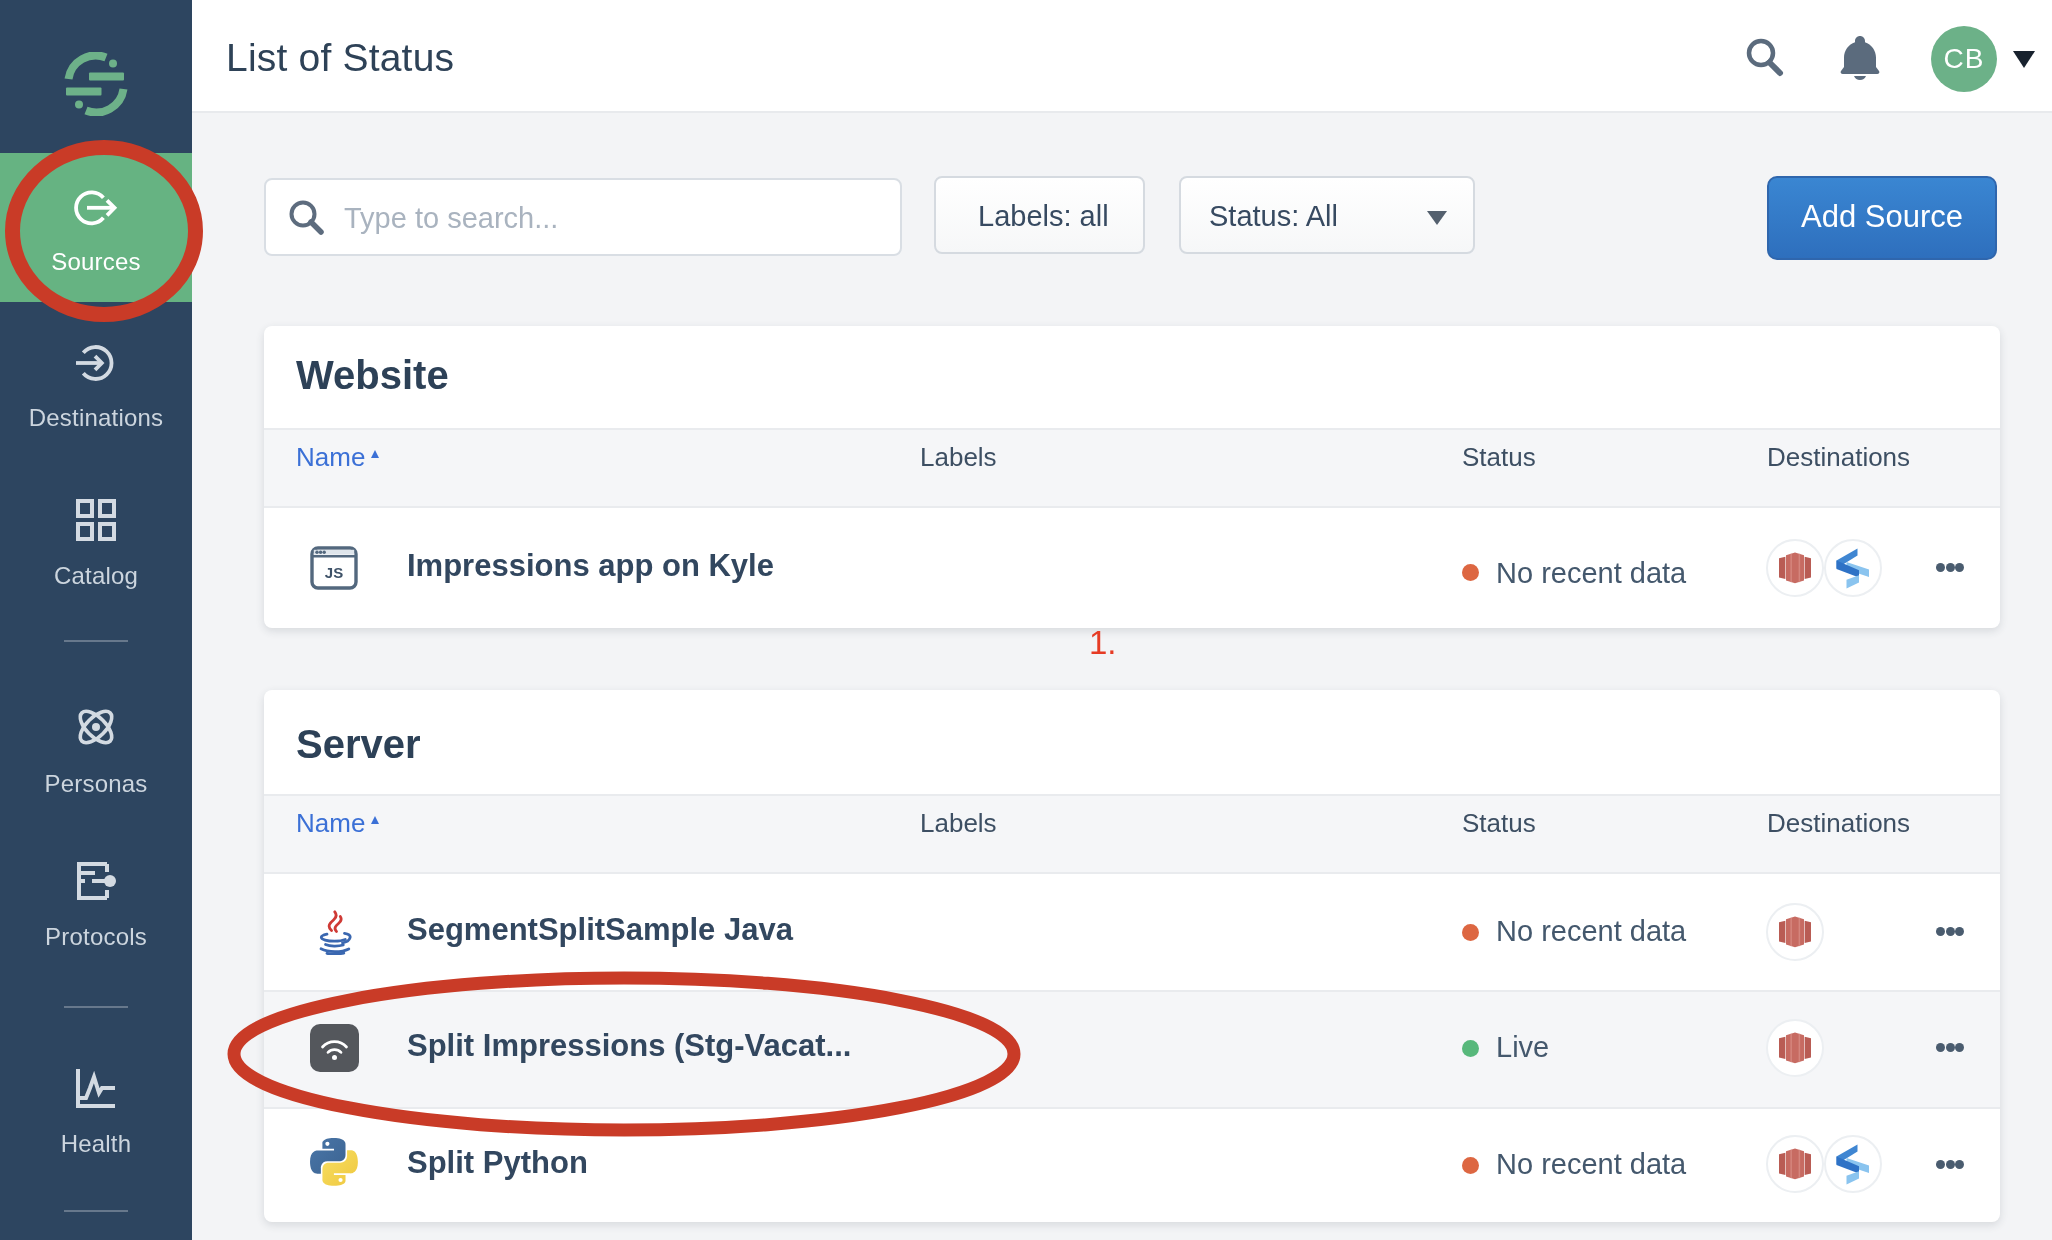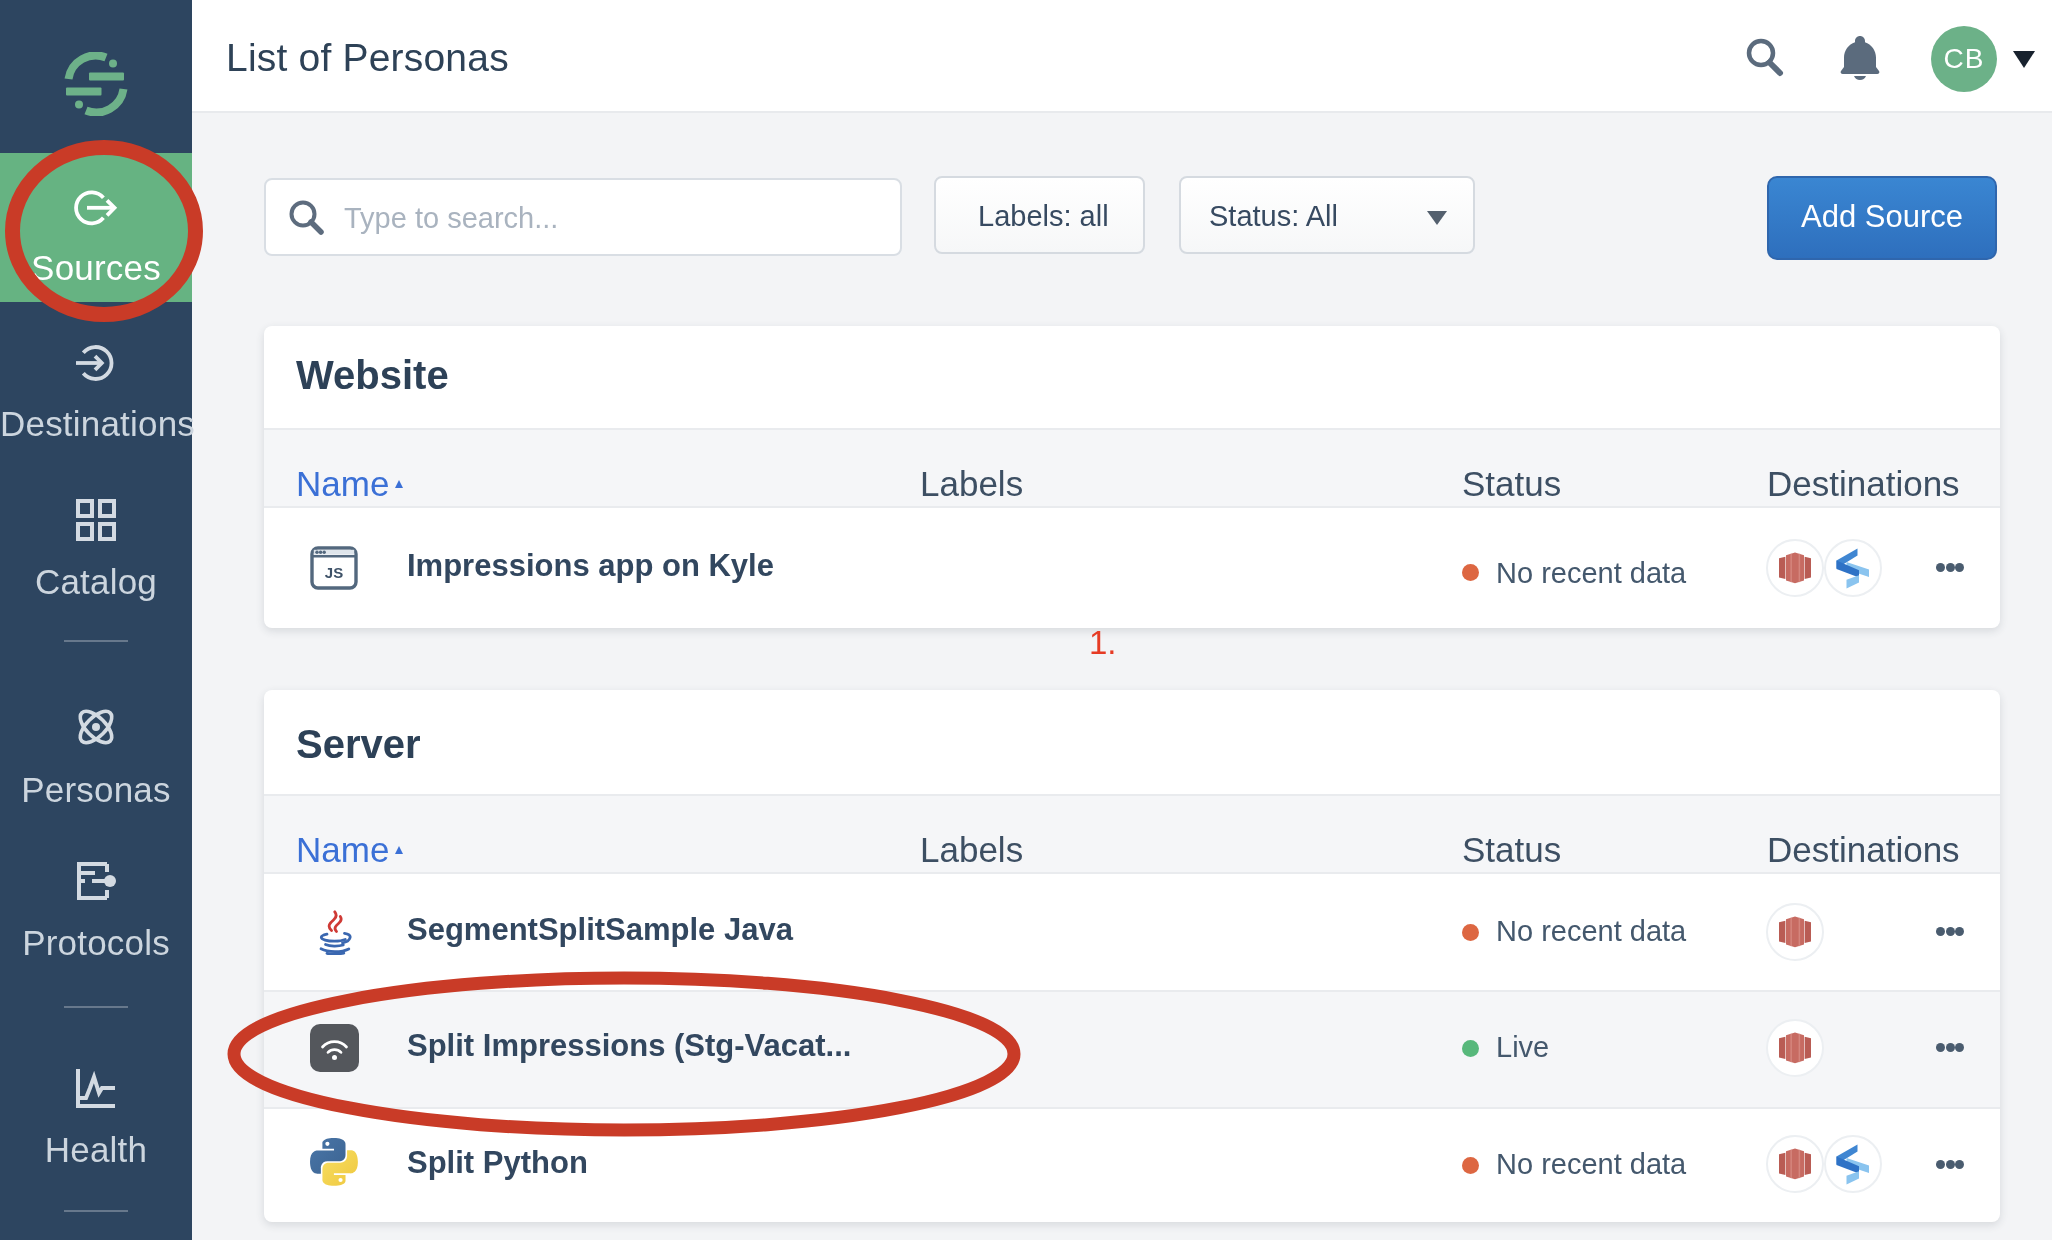--- a/index.html
+++ b/index.html
@@ -3,21 +3,21 @@
 <meta charset="utf-8">
 <style>
 * { margin:0; padding:0; box-sizing:border-box; }
 html,body { width:2052px; height:1240px; }
 body { font-family:"Liberation Sans", sans-serif; background:#f3f4f6; position:relative; overflow:hidden; }
 .abs { position:absolute; }
 
 
 #sidebar { left:0; top:0; width:192px; height:1240px; background:#2d4560; }
 .navitem { position:absolute; left:0; width:192px; text-align:center; }
-.navlabel { font-size:35px; font-weight:500; color:#ccd5de; letter-spacing:0.2px; }
+.navlabel { font-size:24px; font-weight:500; color:#ccd5de; letter-spacing:0.2px; }
 .navitem .navlabel { margin-top:17px; }
 #src-block { position:absolute; left:0; top:153px; width:192px; height:149px; background:#66b382; }
 #src-block .navlabel { color:#ffffff; }
 .sdiv { position:absolute; left:64px; width:64px; height:2px; background:rgba(255,255,255,0.28); }
 
 
 #topbar { left:192px; top:0; width:1860px; height:113px; background:#ffffff; border-bottom:2px solid #e8eaed; }
 #pagetitle { position:absolute; left:34px; top:36px; font-size:39px; color:#2e4257; font-weight:500; letter-spacing:0.2px; }
 
 
@@ -26,21 +26,21 @@
 .btn { position:absolute; background:linear-gradient(#ffffff,#f6f7f8); border:2px solid #d5dae0; border-radius:8px; font-size:29px; color:#374a61; font-weight:500; }
 #labelsbtn { left:934px; top:176px; width:211px; height:78px; }
 #statusbtn { left:1179px; top:176px; width:296px; height:78px; }
 #addsrc { position:absolute; left:1767px; top:176px; width:230px; height:84px; border-radius:10px; background:linear-gradient(#3a86d2,#2e6fbd); border:2px solid #2f66ad; color:#fff; font-size:31px; font-weight:400; text-align:center; line-height:77px; }
 .caret { width:0; height:0; border-left:13px solid transparent; border-right:13px solid transparent; border-top:16px solid #3c4553; }
 
 
 .card { position:absolute; left:264px; width:1736px; background:#fff; border-radius:8px; box-shadow:0 3px 8px rgba(40,55,70,0.14); }
 .cardtitle { position:absolute; left:32px; font-size:40px; font-weight:600; color:#2d4157; }
 .thead { position:absolute; left:0; width:1736px; height:80px; background:#f5f6f8; border-top:2px solid #e9ebee; border-bottom:2px solid #e9ebee; }
-.th { position:absolute; top:34px; font-size:35px; color:#3d4f63; }
+.th { position:absolute; top:12px; font-size:26px; color:#3d4f63; }
 .th-name { color:#3b70d6; }
 .sortarrow { display:inline-block; width:0; height:0; border-left:4.5px solid transparent; border-right:4.5px solid transparent; border-bottom:8px solid #3b70d6; vertical-align:8px; margin-left:6px; }
 .row { position:absolute; left:0; width:1736px; }
 .rowname { position:absolute; left:143px; font-size:31px; font-weight:600; color:#32475f; }
 .statusdot { position:absolute; width:17px; height:17px; border-radius:50%; }
 .statustxt { position:absolute; font-size:29px; color:#44586d; }
 .destcircle { position:absolute; width:58px; height:58px; border-radius:50%; background:#fff; border:2px solid #eceff2; }
 .dots { position:absolute; width:28px; height:9px; }
 .dots span { position:absolute; top:0; width:9px; height:9px; border-radius:50%; background:#4a5c6f; }
 .dots span:nth-child(1){left:0;} .dots span:nth-child(2){left:9.6px;} .dots span:nth-child(3){left:19.2px;}
@@ -125,21 +125,21 @@
         <path d="M 3 2 L 3 39 L 40 39"></path>
         <path d="M 3 31 L 11 31 L 15 21 L 19 10 L 24 26 L 27 21 L 40 21"></path>
       </g>
     </svg>
     <div class="navlabel">Health</div>
   </div>
   <div class="sdiv" style="top:1210px;"></div>
 </div>
 
 <div id="topbar" class="abs">
-  <div id="pagetitle">List of Personas</div>
+  <div id="pagetitle">List of Status</div>
   <svg class="abs" style="left:1553px; top:38px;" width="40" height="40" viewBox="0 0 40 40">
     <circle cx="16" cy="15" r="12" fill="none" stroke="#5b6b7d" stroke-width="4.5"></circle>
     <line x1="24.5" y1="24.5" x2="35" y2="35" stroke="#5b6b7d" stroke-width="6" stroke-linecap="round"></line>
   </svg>
   <svg class="abs" style="left:1647px; top:34px;" width="42" height="48" viewBox="0 0 42 48">
     <path d="M 21 2 C 23.8 2 26 4.2 26 7 L 26 8.2 C 32.5 10.3 37 16.5 37 23.5 L 37 33 L 40 37 C 41 38.4 40 40 38.2 40 L 3.8 40 C 2 40 1 38.4 2 37 L 5 33 L 5 23.5 C 5 16.5 9.5 10.3 16 8.2 L 16 7 C 16 4.2 18.2 2 21 2 Z" fill="#5b6b7d"></path>
     <path d="M 15 42 A 6.5 6.5 0 0 0 27 42 Z" fill="#5b6b7d"></path>
   </svg>
   <div class="abs" style="left:1739px; top:26px; width:66px; height:66px; border-radius:50%; background:#6cb188; color:#fff; font-size:28px; font-weight:500; text-align:center; line-height:66px; letter-spacing:1px;">CB</div>
   <div class="caret abs" style="left:1821px; top:51px; border-left-width:11px; border-right-width:11px; border-top-width:17px; border-top-color:#18222e;"></div>

